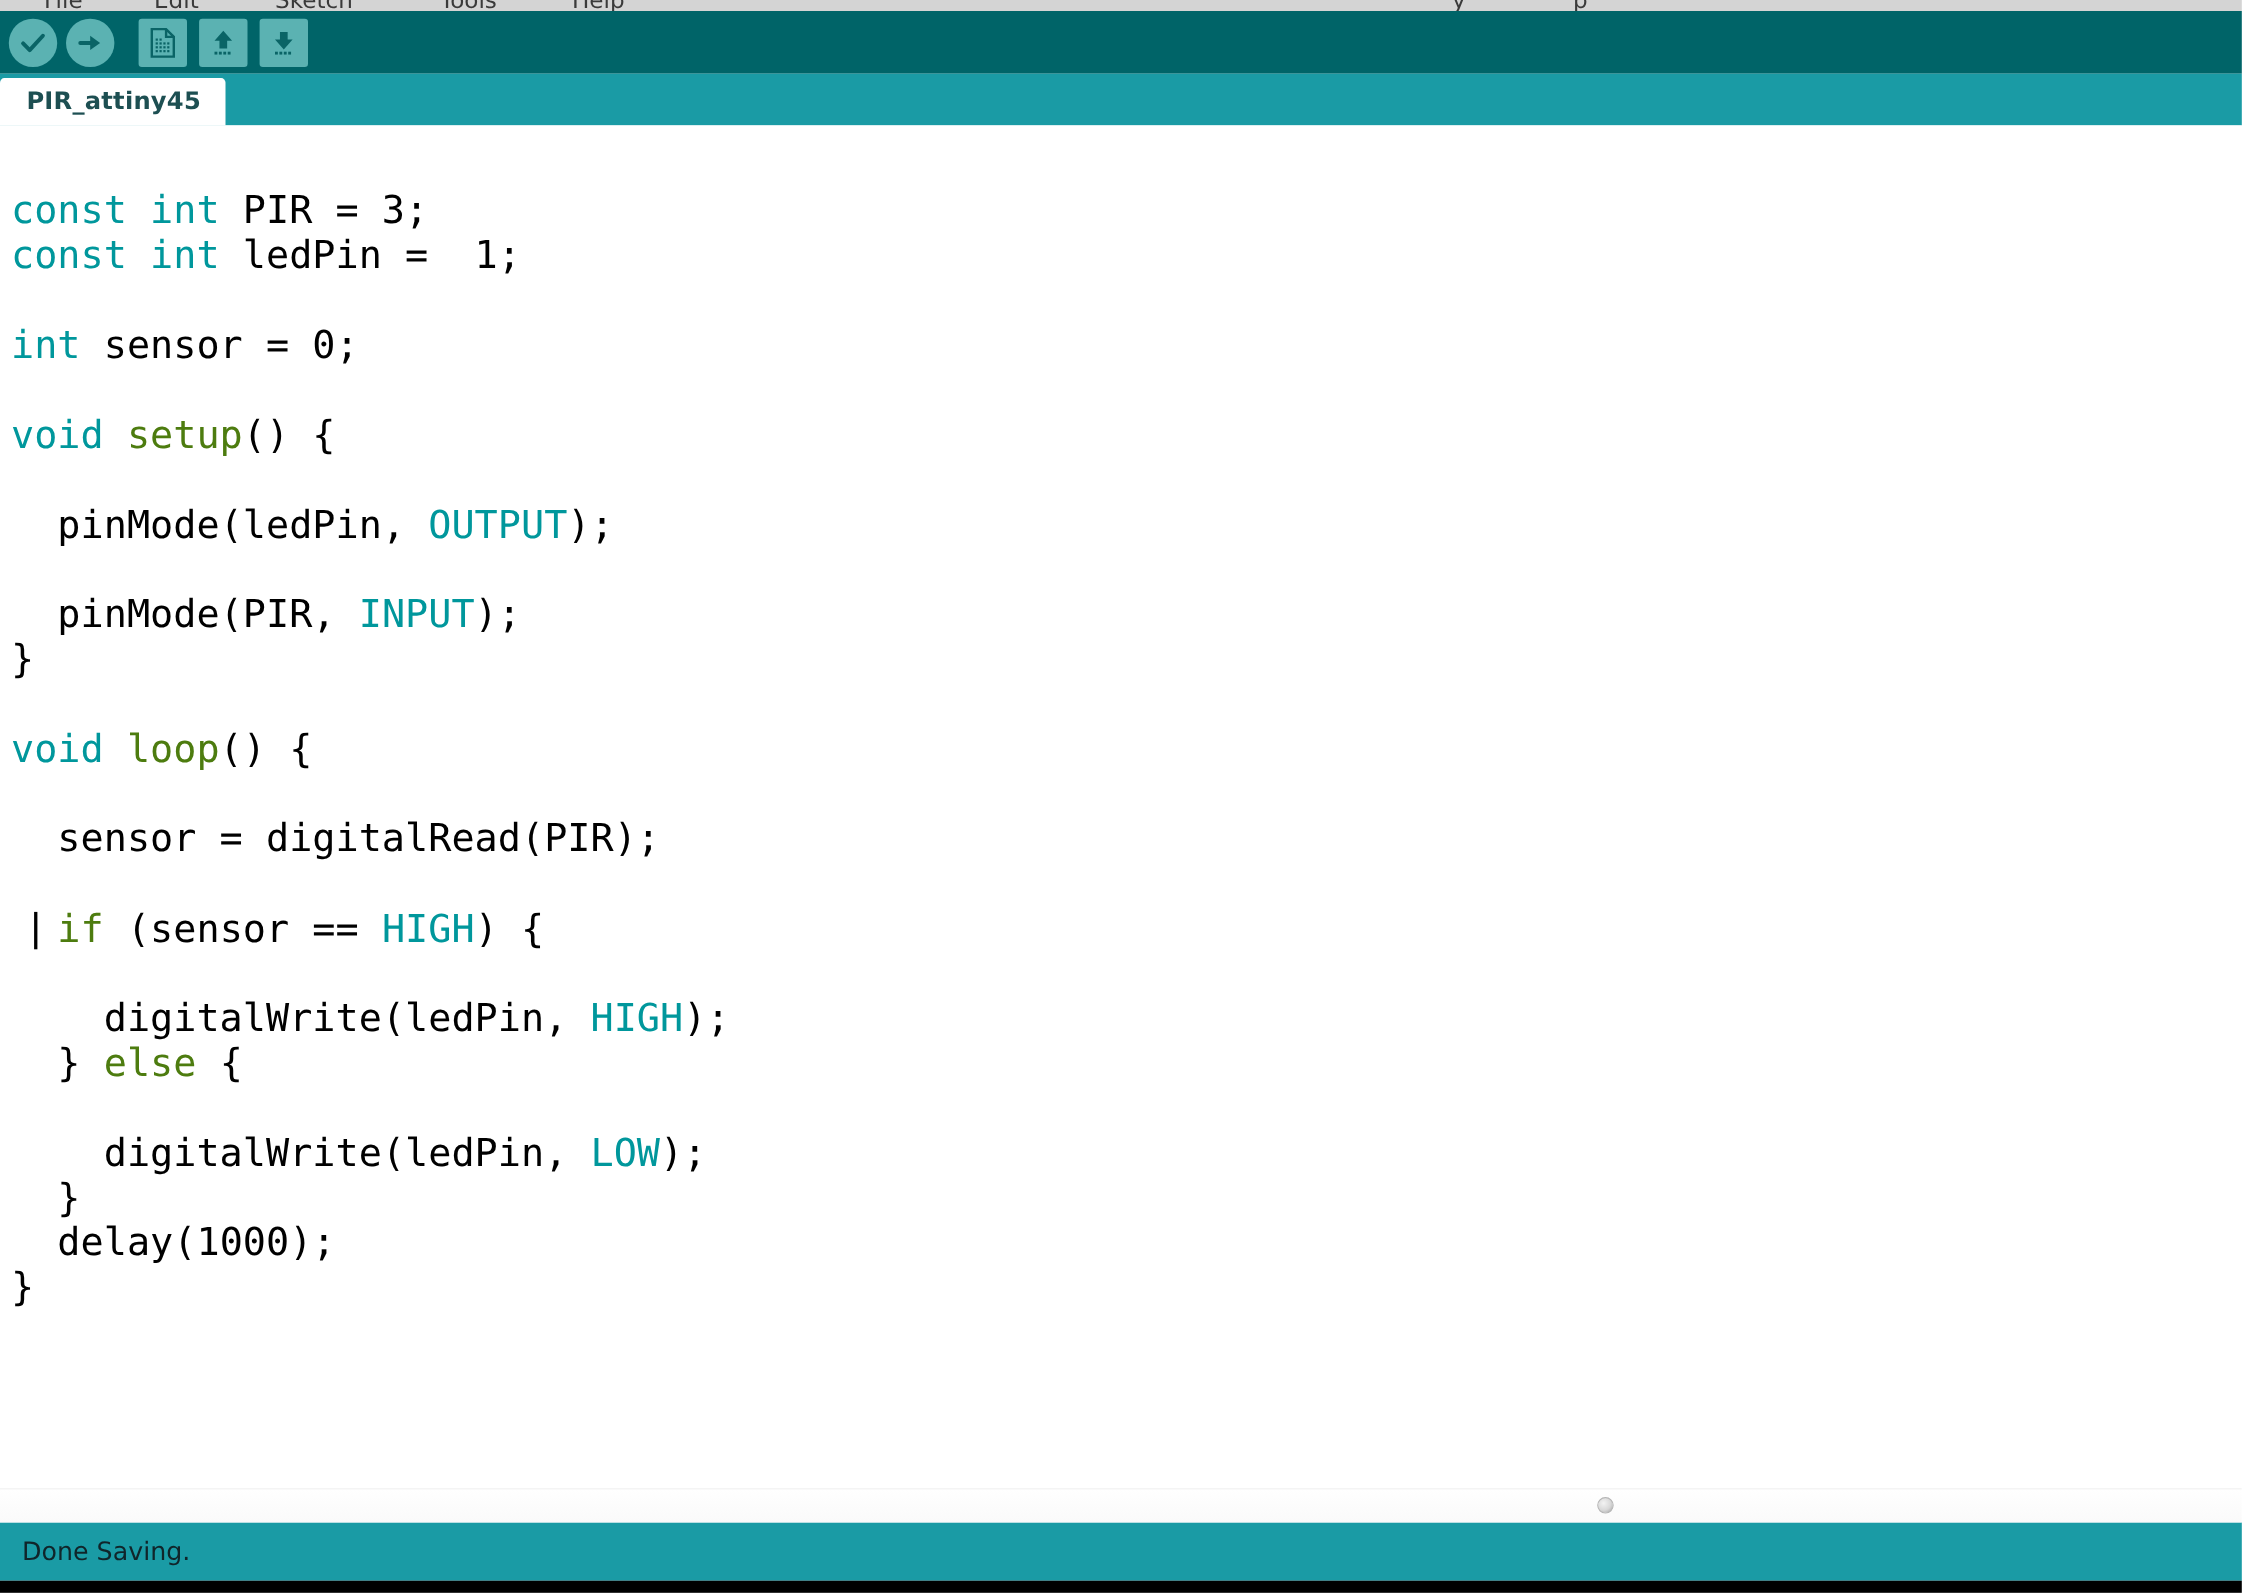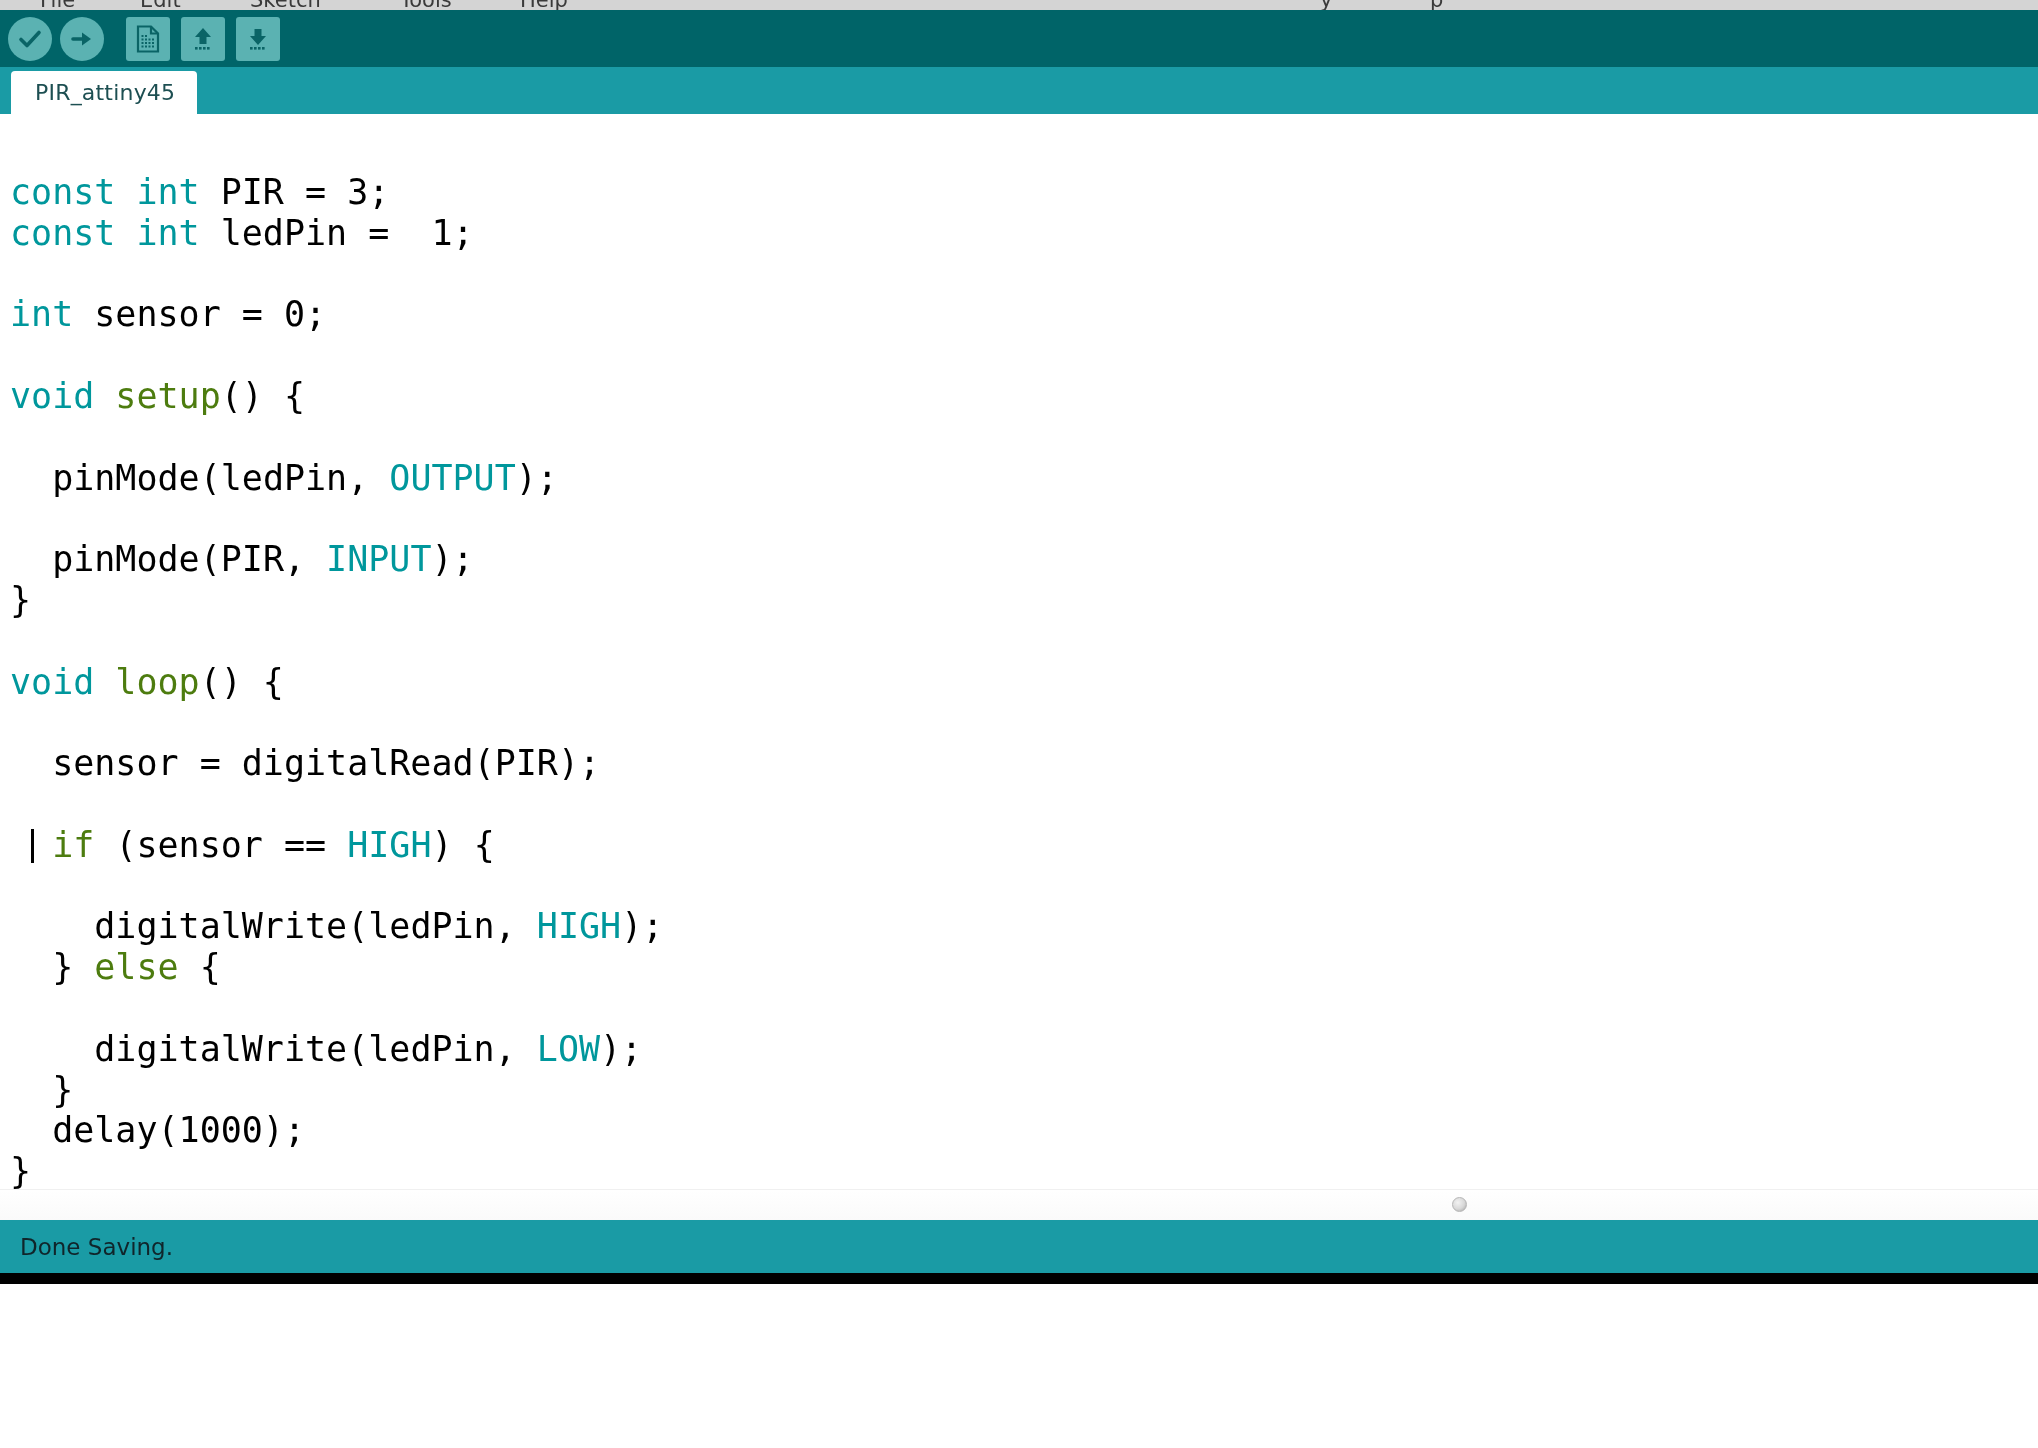--- a/index.html
+++ b/index.html
@@ -12,21 +12,21 @@
     width: 2038px;
     height: 1448px;
     overflow: hidden;
     font-family: "DejaVu Sans", sans-serif;
     -webkit-font-smoothing: antialiased;
   }
 
   #app {
     position: relative;
     width: 2038px;
-    height: 1284px;
+    height: 1448px;
     display: flex;
     flex-direction: column;
     background: #ffffff;
   }
 
   
   .menu-strip {
     height: 10px;
     background: #d4d4d4;
     position: relative;
@@ -73,22 +73,22 @@
   .tb-gap { width: 14px; }
   .tb-btn svg { display: block; }
 
   
   .tabbar {
     flex: 0 0 auto;
     height: 47px;
     background: #1a9ba5;
     display: flex;
     align-items: flex-end;
-    padding-left: 11px;
-    box-sizing: border-box;
+    box-sizing: border-box;
+    font-weight: bold;
   }
   .tab {
     background: #ffffff;
     height: 43px;
     display: flex;
     align-items: center;
     padding: 0 22px 0 24px;
     border-top-left-radius: 4px;
     border-top-right-radius: 4px;
     cursor: pointer;

